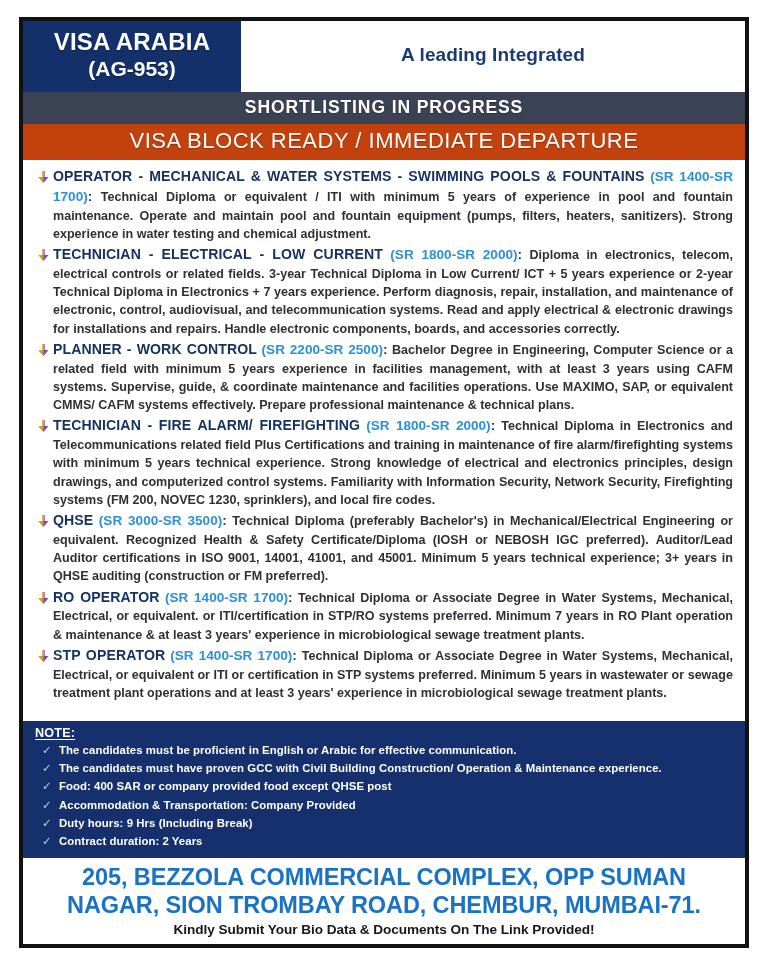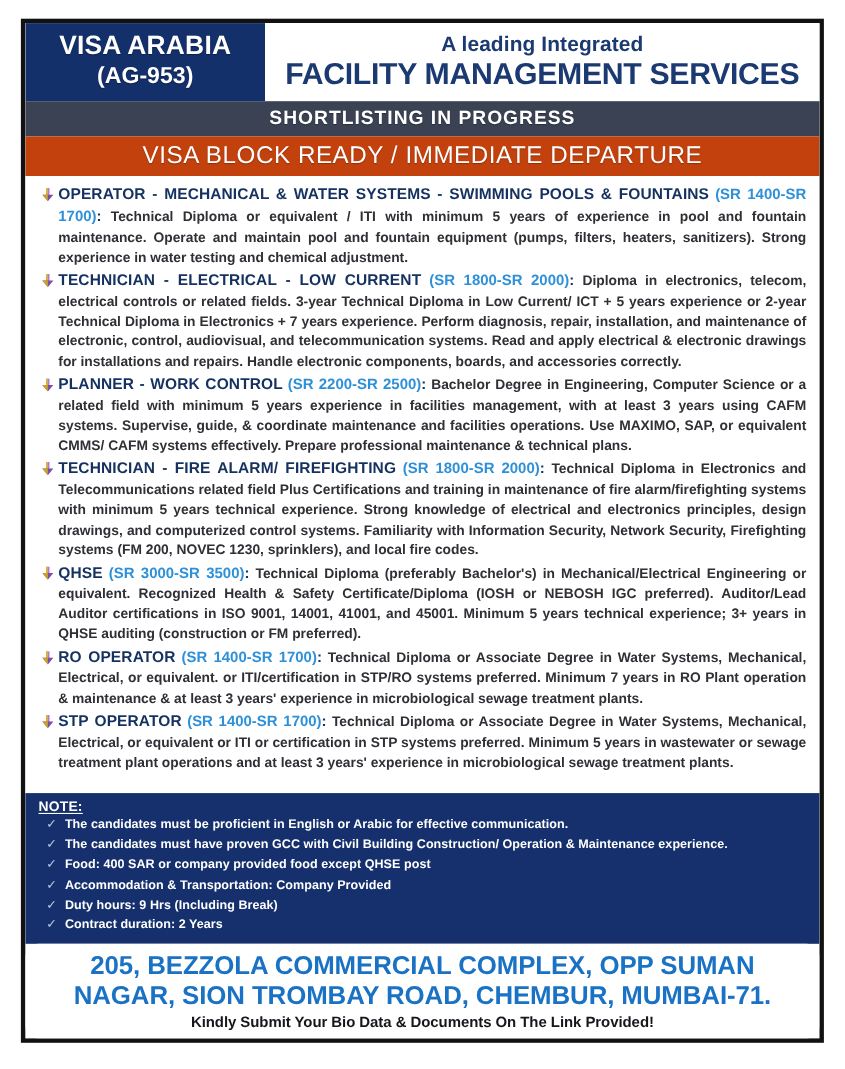--- a/index.html
+++ b/index.html
@@ -220,21 +220,20 @@
 <div class="poster-outer">
   <div class="poster">
 
     <div class="header-top">
       <div class="country-box">
         <div class="country-name">VISA ARABIA</div>
         <div class="country-code">(AG-953)</div>
       </div>
       <div class="company-box">
         <div class="company-pre">A leading Integrated</div>
-        <div class="company-name">FACILITY MANAGEMENT SERVICES</div>
       </div>
     </div>
 
     <div class="bar-shortlist">SHORTLISTING IN PROGRESS</div>
     <div class="bar-visa">VISA BLOCK READY / IMMEDIATE DEPARTURE</div>
 
     <div class="jobs">
         <div class="job">
           <span class="bullet">
             <svg width="11" height="12" viewBox="0 0 11 12">

